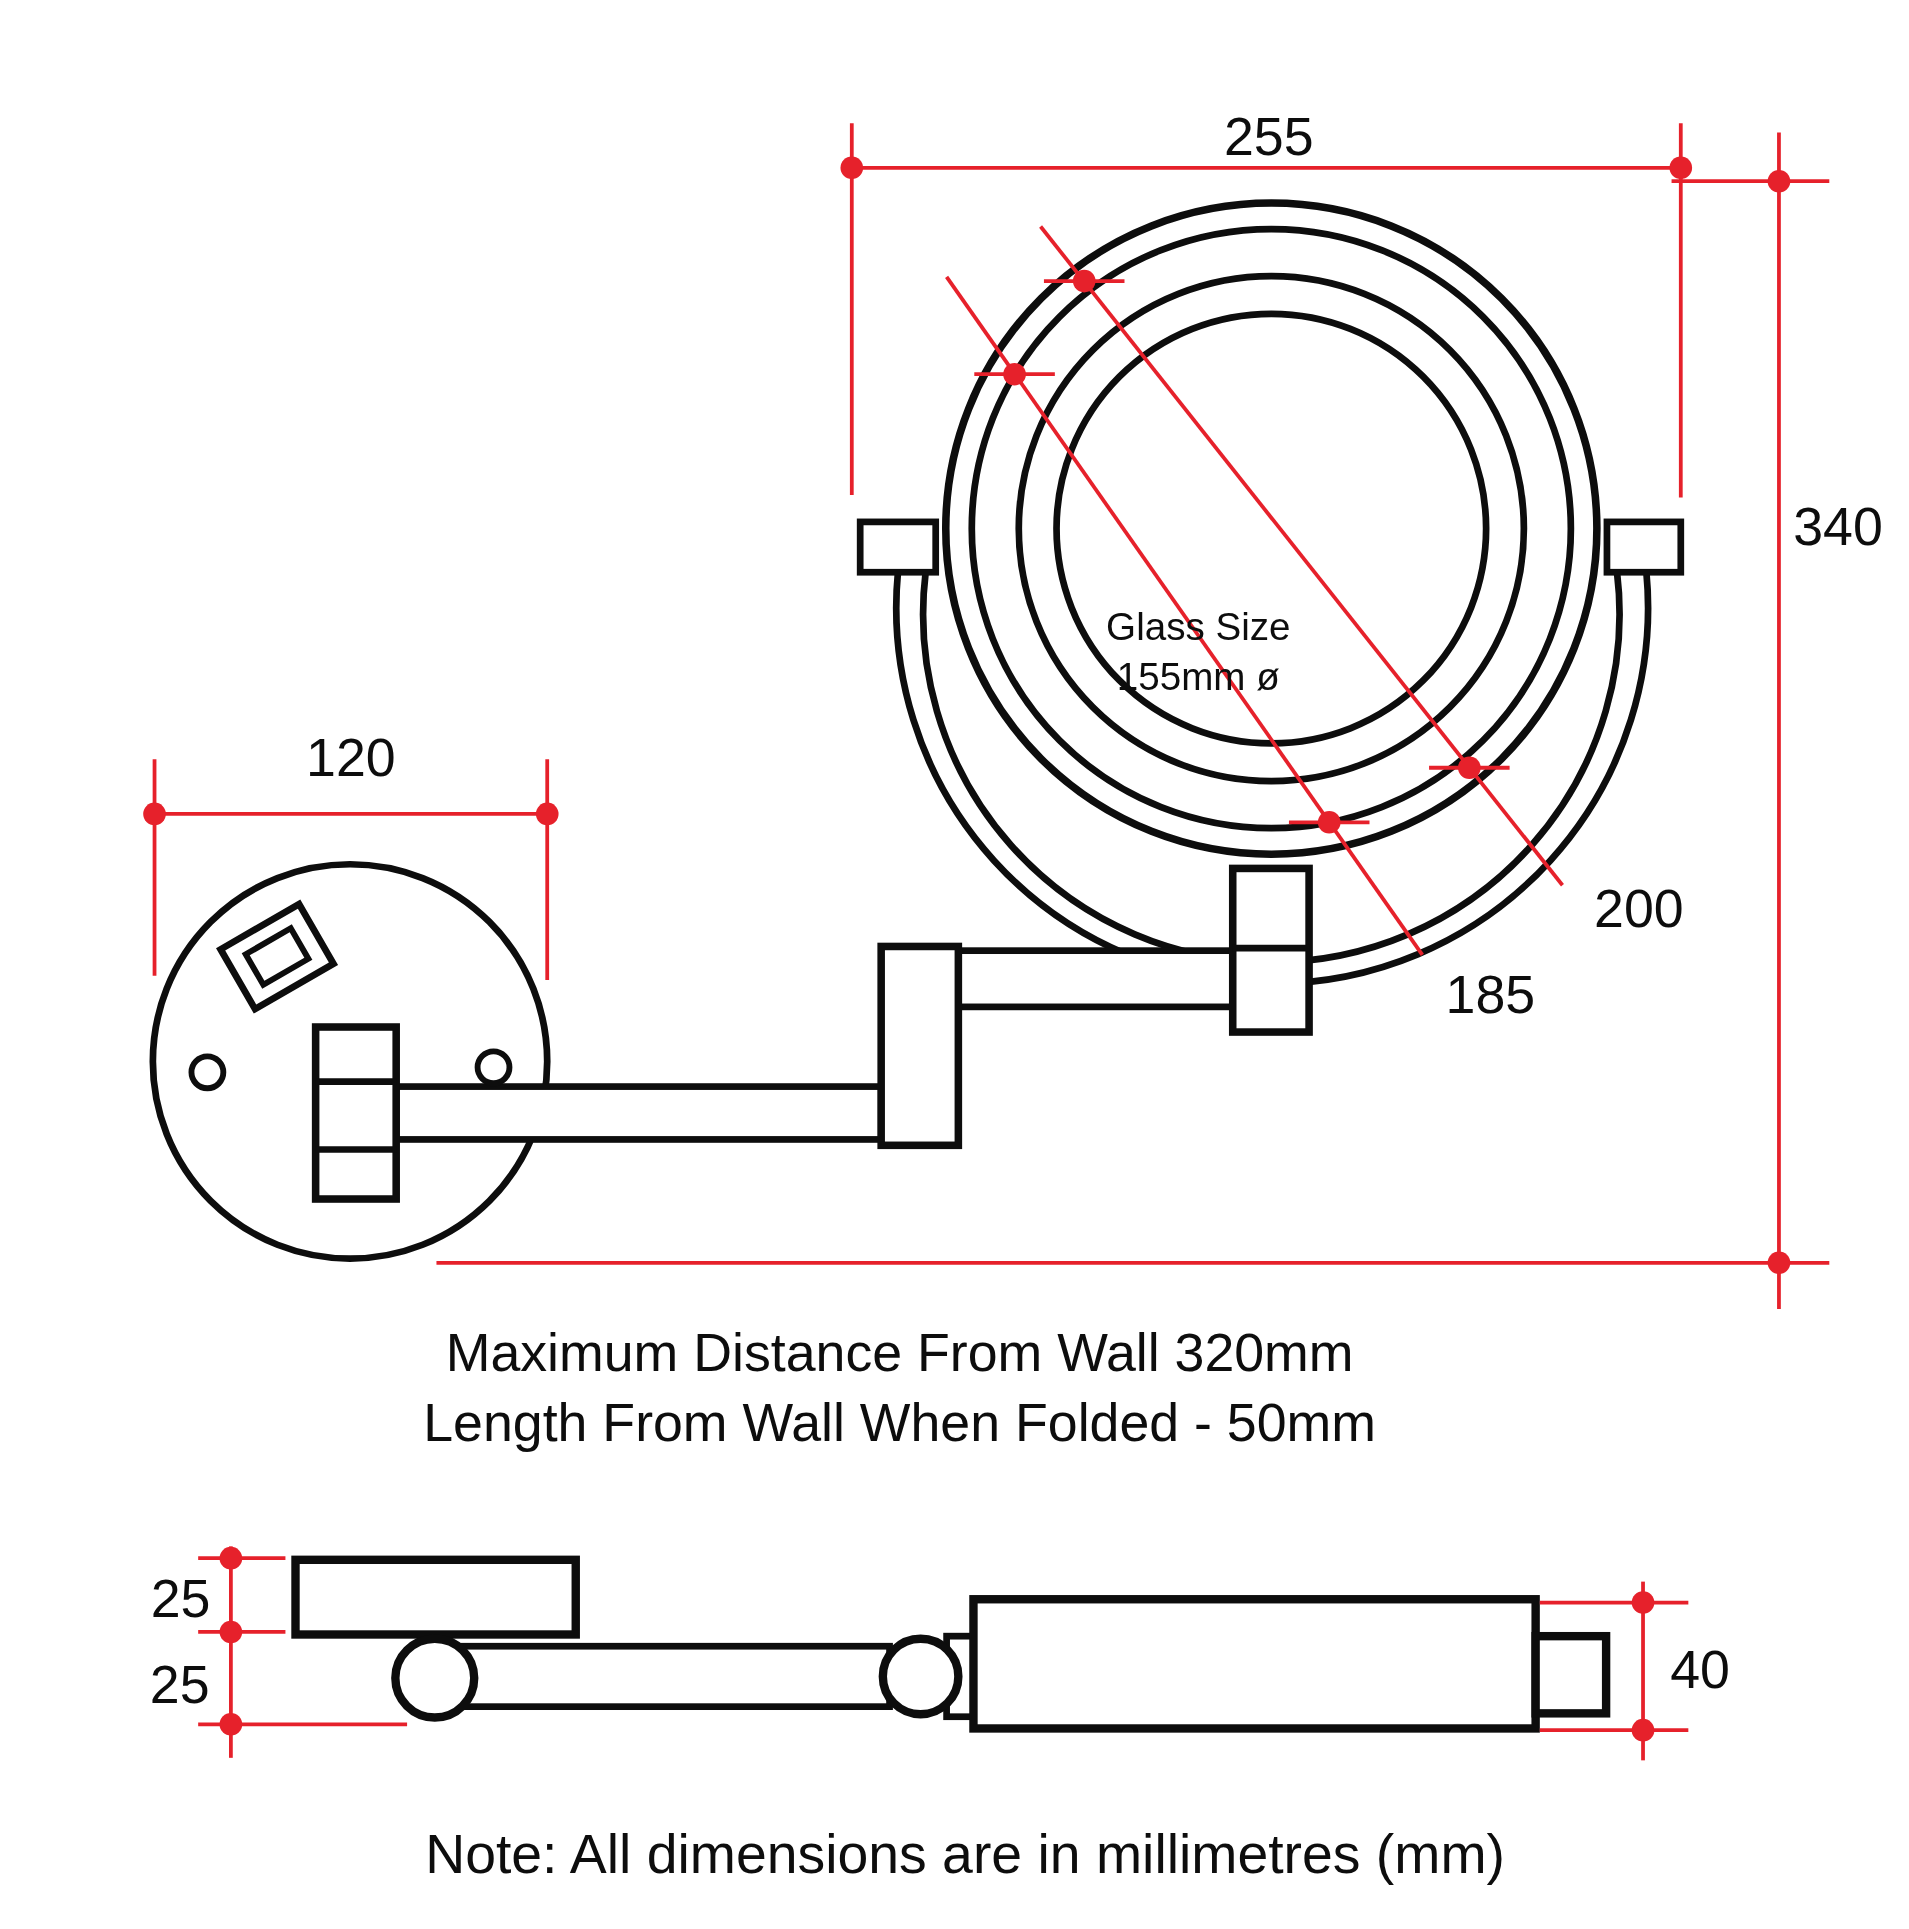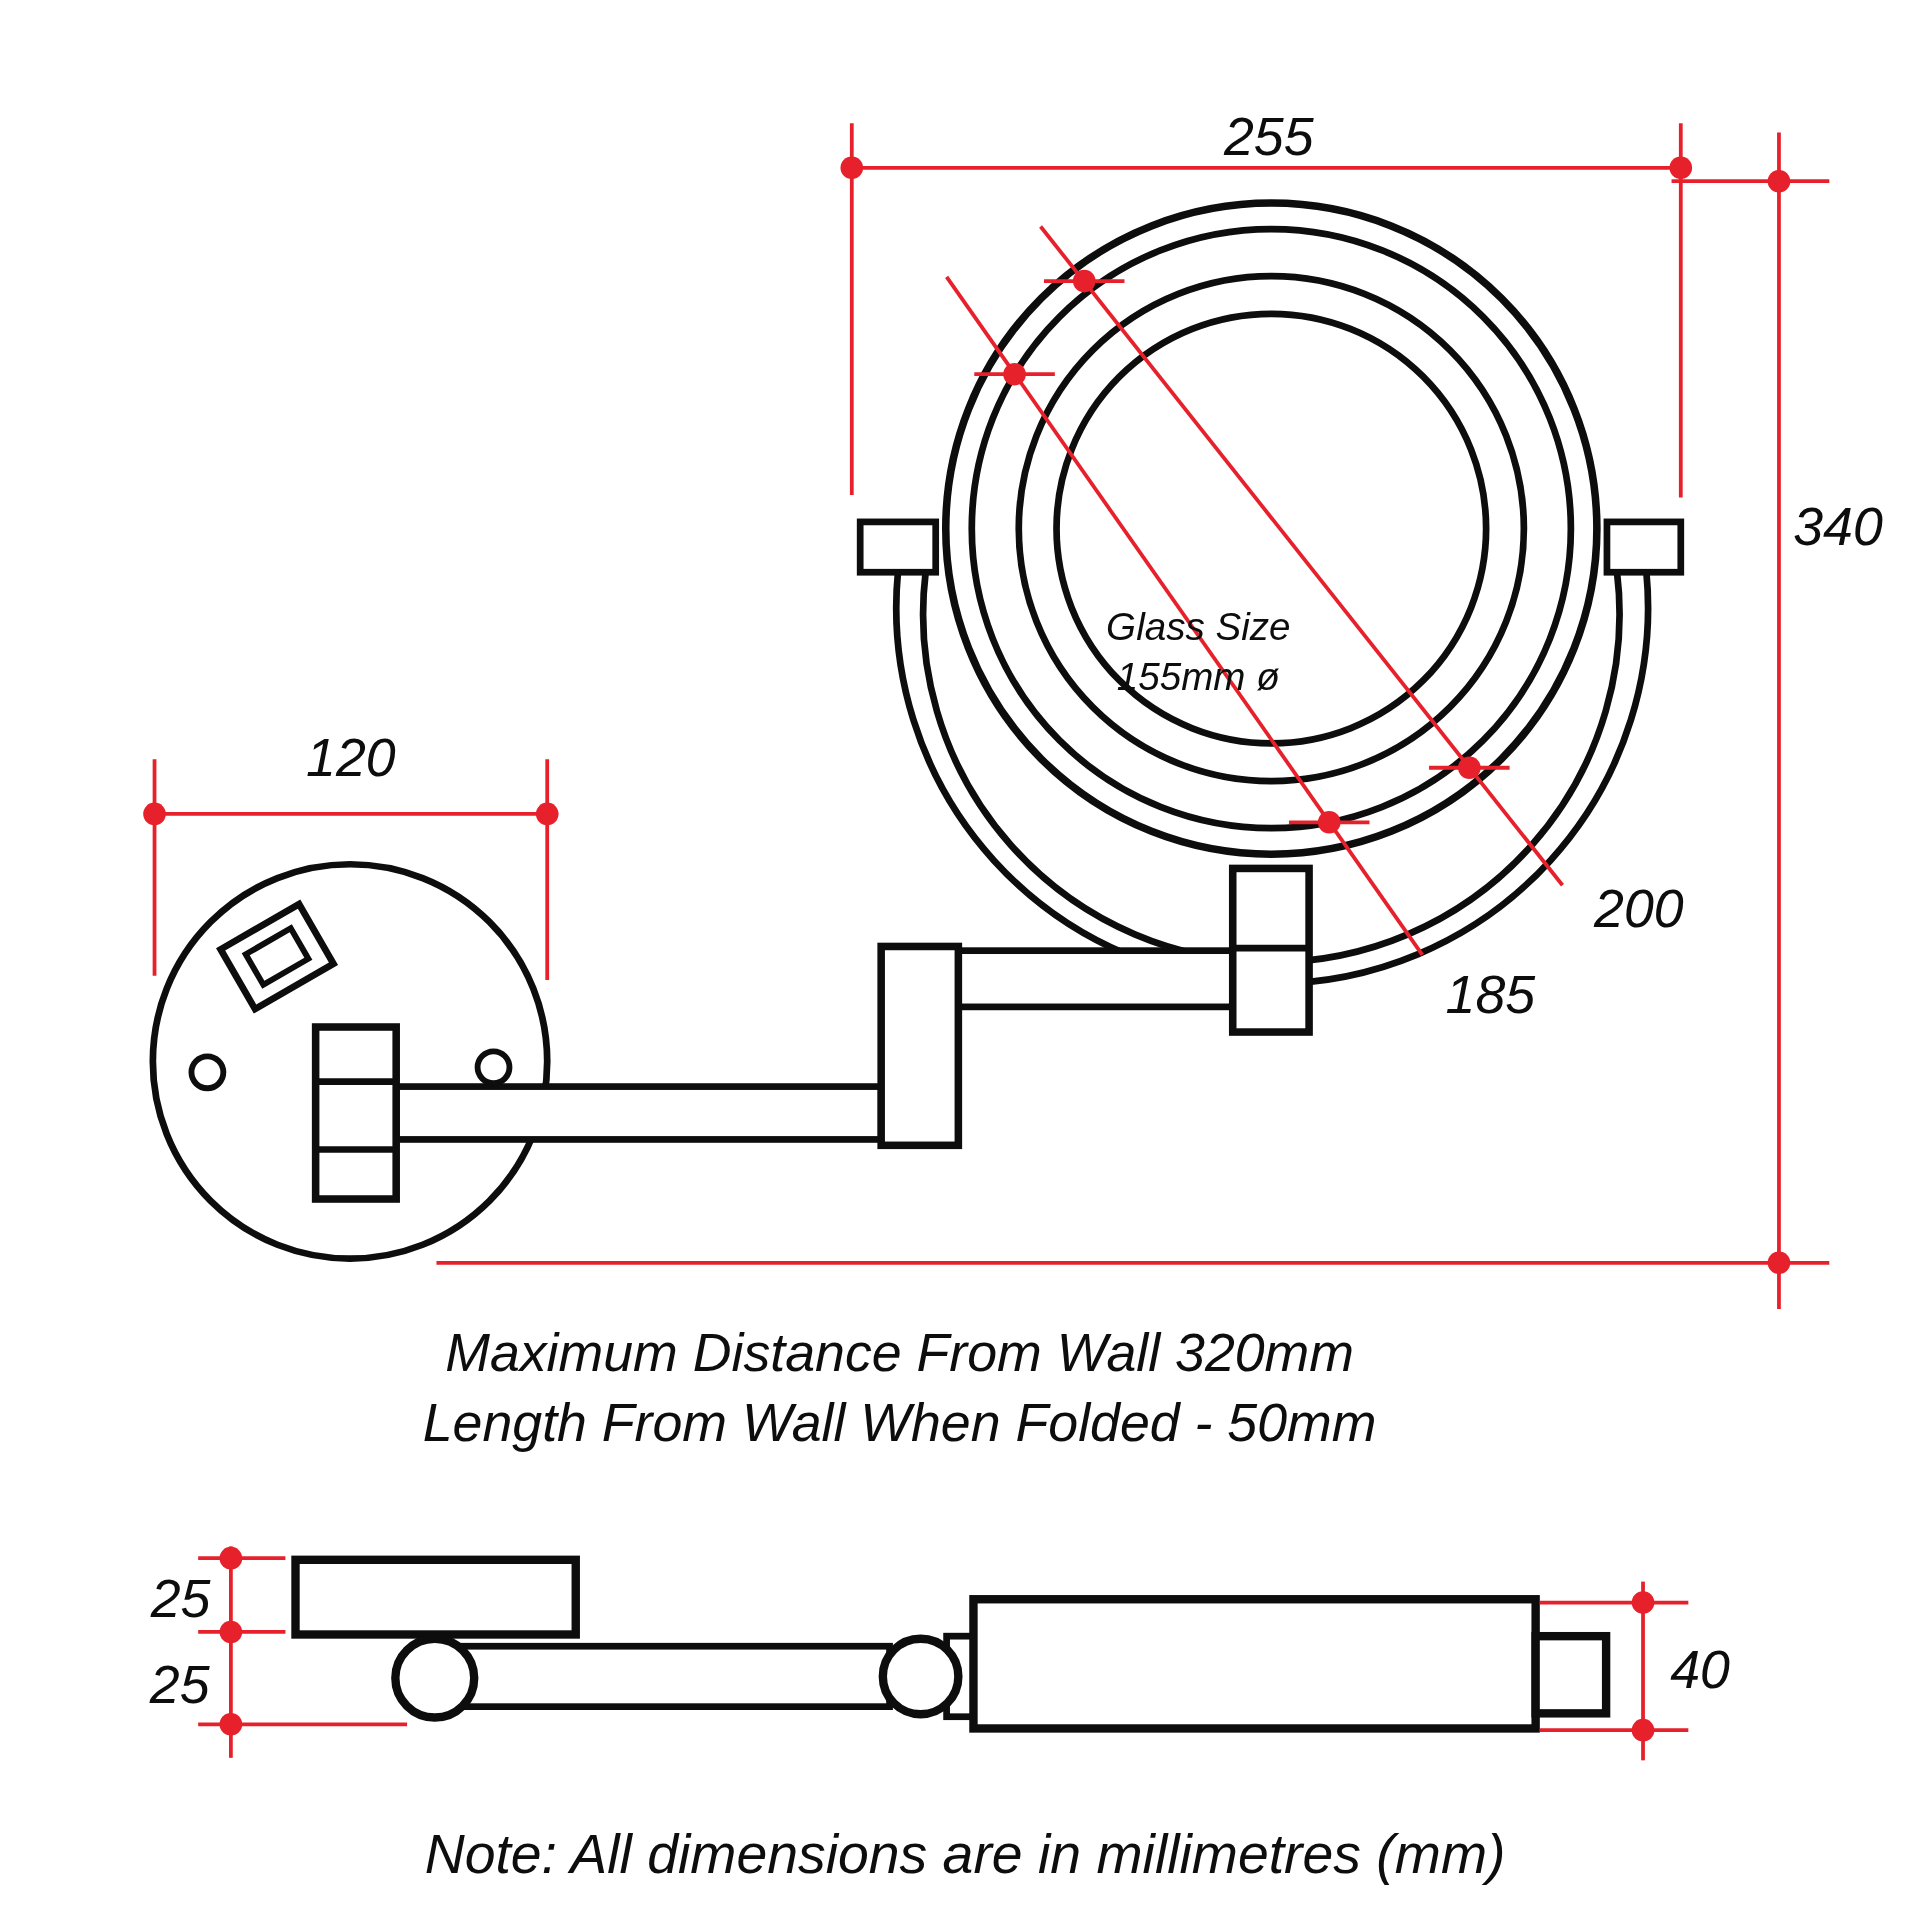--- a/index.html
+++ b/index.html
@@ -1,16 +1,16 @@
 <!DOCTYPE html>
 <html style="font-size:13.4px"><head>
 <meta charset="utf-8">
 <style>
   html,body{margin:0;padding:0;background:#ffffff;}
-  .stage{position:relative;width:1910px;height:1929px;background:#ffffff;overflow:hidden;font-style:italic;}
+  .stage{position:relative;width:1910px;height:1929px;background:#ffffff;overflow:hidden;}
   svg{position:absolute;left:0;top:0;}
   text{font-family:"Liberation Sans", sans-serif;}
   .dim-label{font-size:64px;}
   .glass-label{font-size:46px;}
   .caption-label{font-size:64px;}
   .note-label{font-size:66px;}
 </style>
 </head>
 <body>
 

